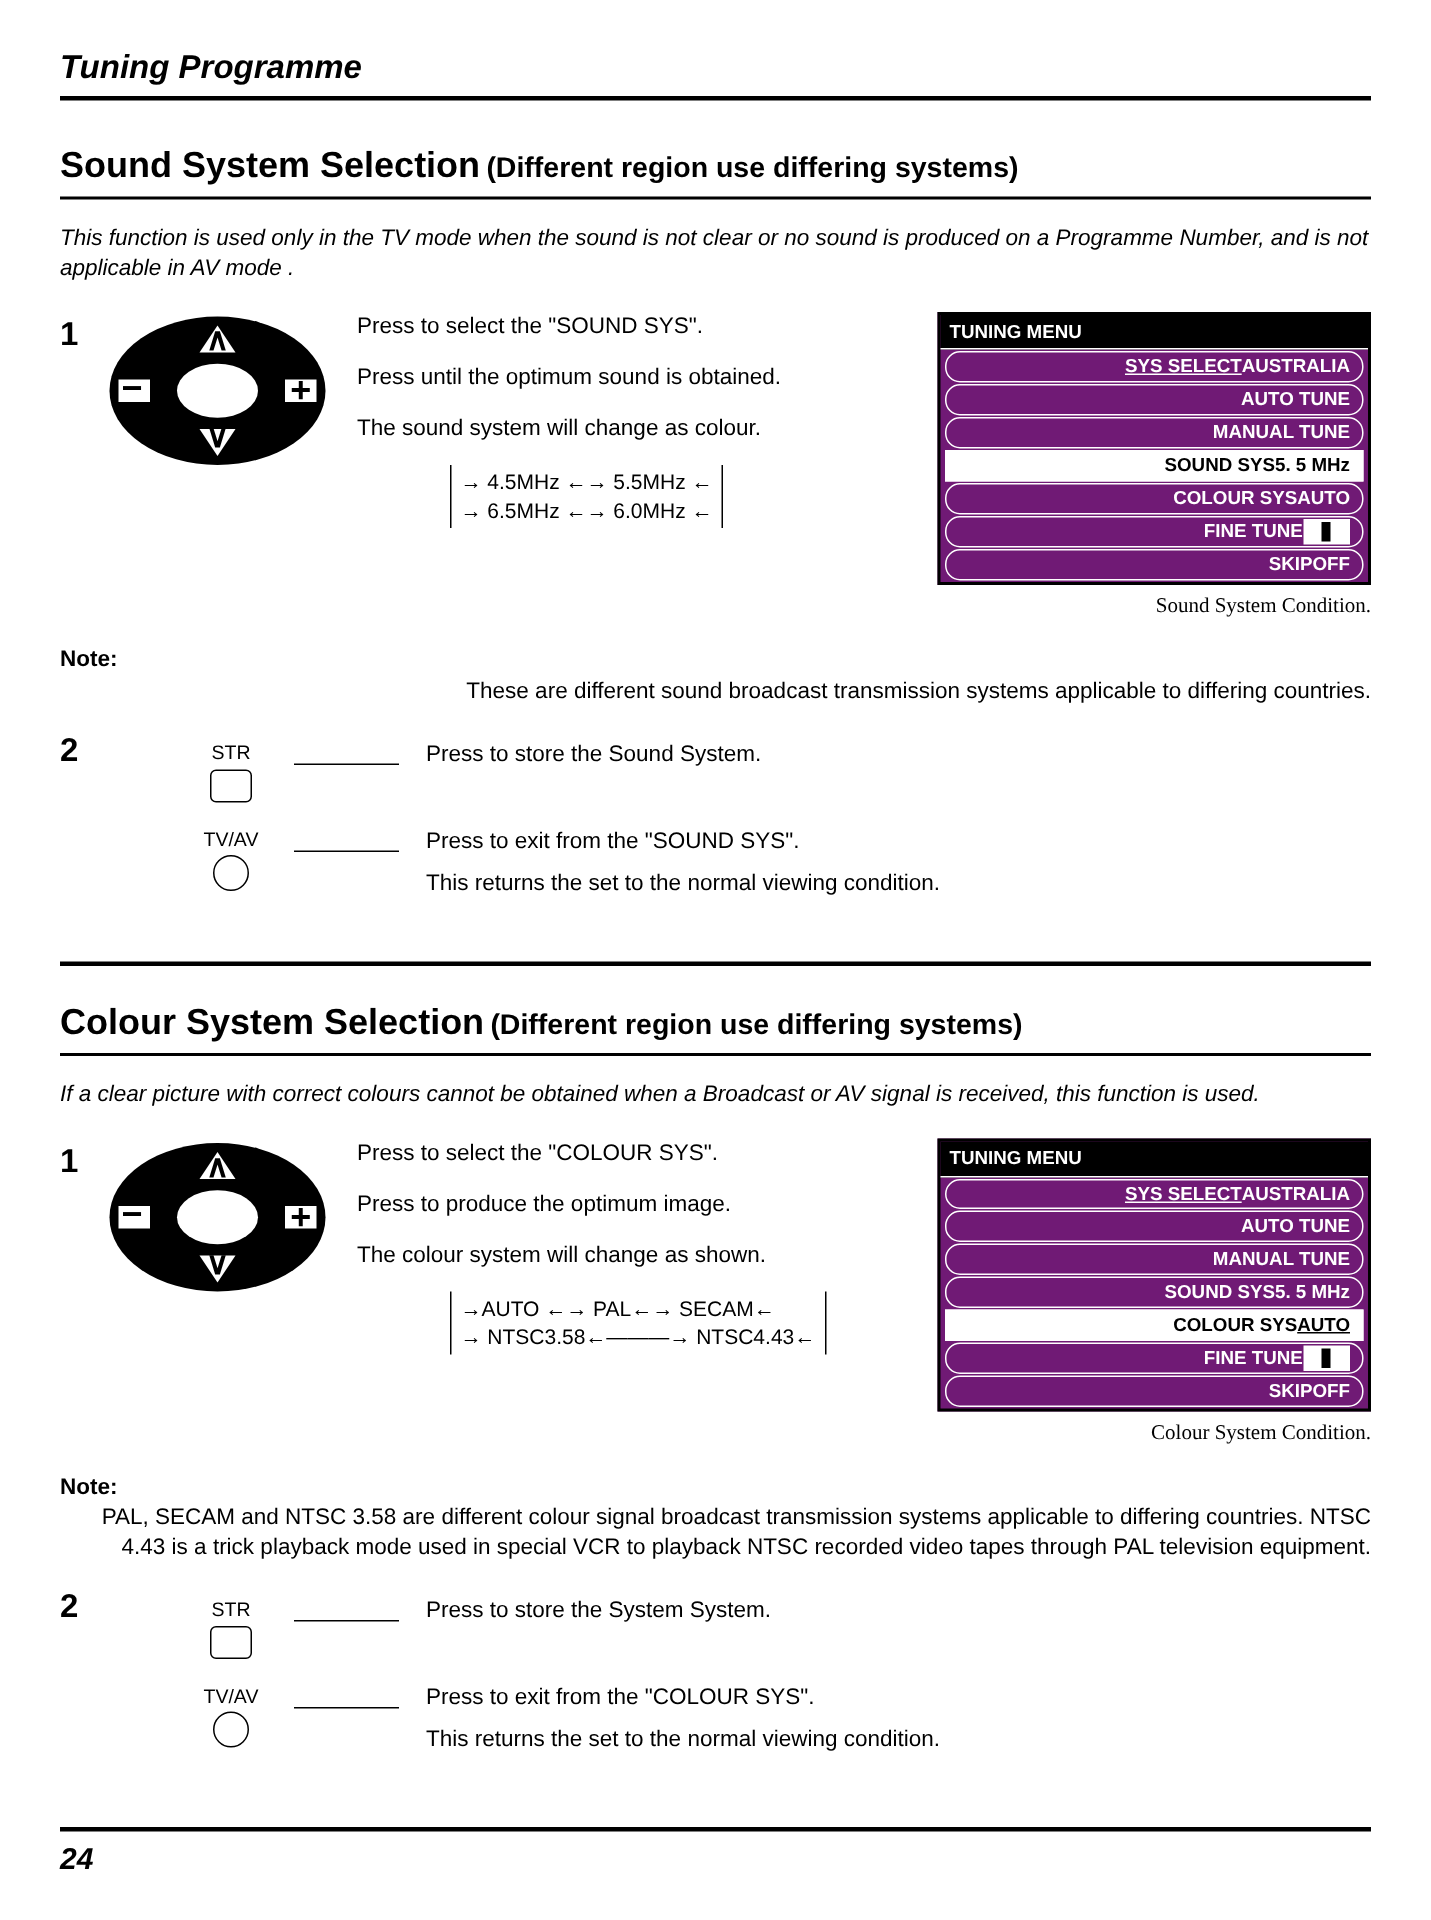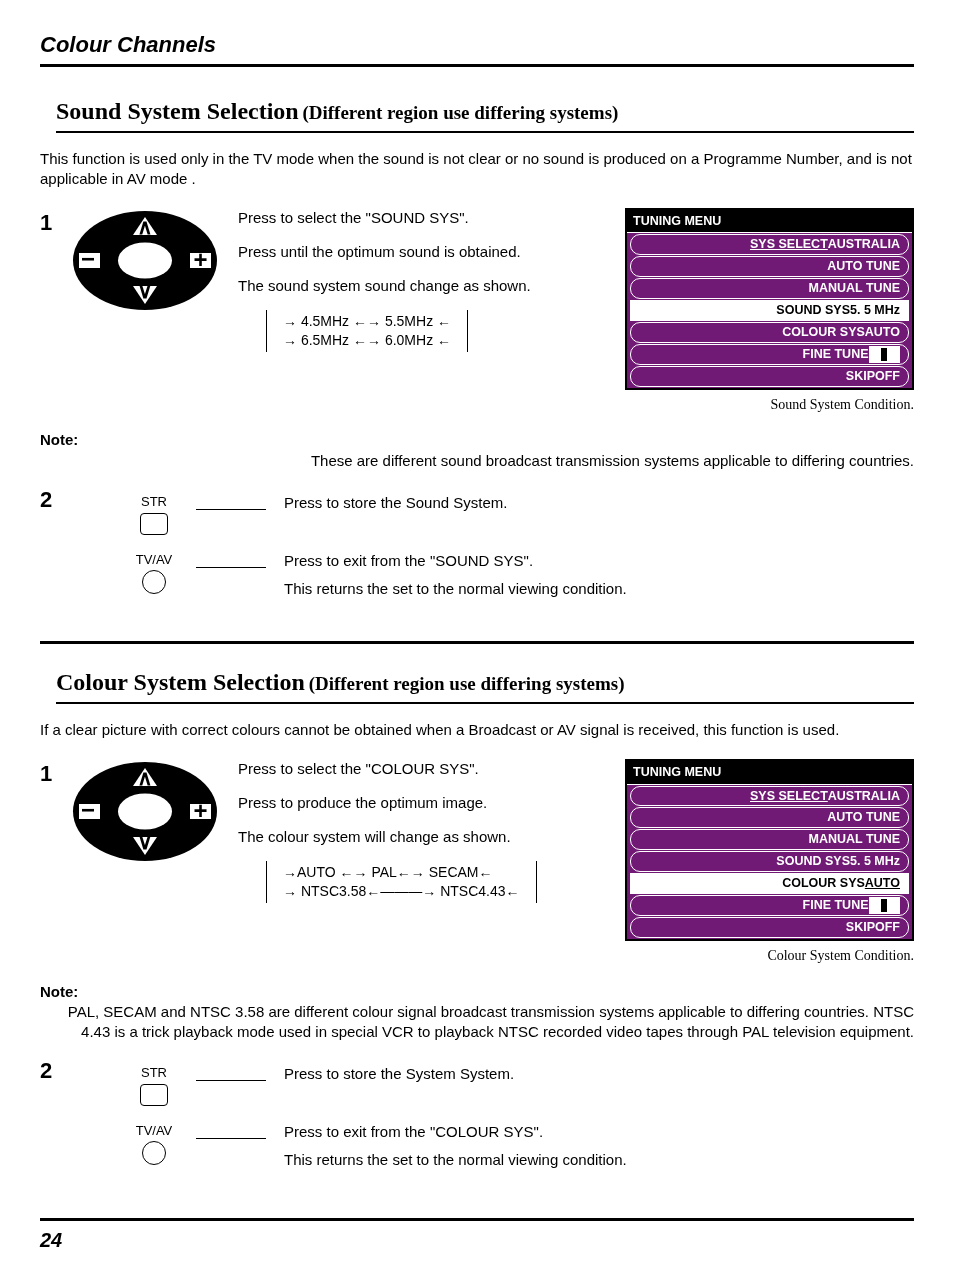--- a/index.html
+++ b/index.html
@@ -17,27 +17,26 @@
     font-size: 22px;
     font-weight: bold;
     font-style: italic;
     border-bottom: 3px solid #000;
     padding-bottom: 4px;
     margin-bottom: 28px;
   }
   .sec-title {
     border-bottom: 2px solid #000;
     padding-bottom: 4px;
-    margin: 0 0 16px 16px;
-    font-weight: bold;
-    font-family: Liberation Serif, serif;
+    margin: 0 0 16px 0;
+    font-weight: bold;
   }
   .sec-title .t1 { font-size: 24px; }
   .sec-title .t2 { font-size: 19px; }
-  .intro { margin: 0 0 18px 0; }
+  .intro { margin: 0 0 18px 0; font-style: italic; }
   .step-row {
     display: flex;
     align-items: flex-start;
     gap: 12px;
     margin-bottom: 12px;
   }
   .step-num {
     font-size: 22px;
     font-weight: bold;
     min-width: 18px;
@@ -50,25 +49,25 @@
   }
   .left-col { flex: 1; }
   .dpad-block {
     display: flex;
     align-items: flex-start;
     gap: 18px;
   }
   .dpad-svg { width: 150px; flex-shrink: 0; }
   .dpad-lines p { margin: 0 0 14px 0; }
   .cycle-box {
-    margin-left: 28px;
+    margin-left: 62px;
     font-size: 14px;
     border-left: 1.5px solid #000;
     border-right: 1.5px solid #000;
-    padding: 2px 16px;
+    padding: 2px 6px;
     display: inline-block;
   }
   .cycle-box .crow { white-space: nowrap; }
   .arrow { font-family: sans-serif; }
   .osd-box {
     width: 285px;
     background: #701a75;
     color: #fff;
     font-size: 12.5px;
     font-weight: bold;
@@ -161,21 +160,21 @@
     font-weight: bold;
     font-style: italic;
     border-top: 3px solid #000;
     padding-top: 6px;
     margin-top: 24px;
   }
 </style>
 </head>
 <body>
 
-<div class="page-head">Colour Channels</div>
+<div class="page-head">Tuning Programme</div>
 
 <div class="sec-title">
   <span class="t1">Sound System Selection</span>
   <span class="t2">(Different region use differing systems)</span>
 </div>
 
 <p class="intro">This function is used only in the TV mode when the sound is not clear or no sound is produced on a Programme Number, and is not applicable in AV mode .</p>
 
 <div class="step-row">
   <div class="step-num">1</div>
@@ -191,21 +190,21 @@
             <rect x="6" y="30" width="14" height="10" fill="#fff"></rect>
             <rect x="80" y="30" width="14" height="10" fill="#fff"></rect>
             <text x="50" y="17" fill="#000" font-size="14" text-anchor="middle" font-weight="bold">∧</text>
             <text x="50" y="60" fill="#000" font-size="14" text-anchor="middle" font-weight="bold">∨</text>
             <text x="12" y="39" fill="#000" font-size="16" text-anchor="middle" font-weight="bold">−</text>
             <text x="87" y="40" fill="#000" font-size="16" text-anchor="middle" font-weight="bold">+</text>
           </svg>
           <div class="dpad-lines">
             <p>Press to select the "SOUND SYS".</p>
             <p>Press until the optimum sound is obtained.</p>
-            <p>The sound system sound change as shown.</p>
+            <p>The sound system will change as colour.</p>
             <div class="cycle-box">
               <div class="crow arrow">→ 4.5MHz ←→ 5.5MHz ←</div>
               <div class="crow arrow">→ 6.5MHz ←→ 6.0MHz ←</div>
             </div>
           </div>
         </div>
       </div>
       <div>
         <div class="osd-box">
             <div class="osd-title">TUNING MENU</div>

